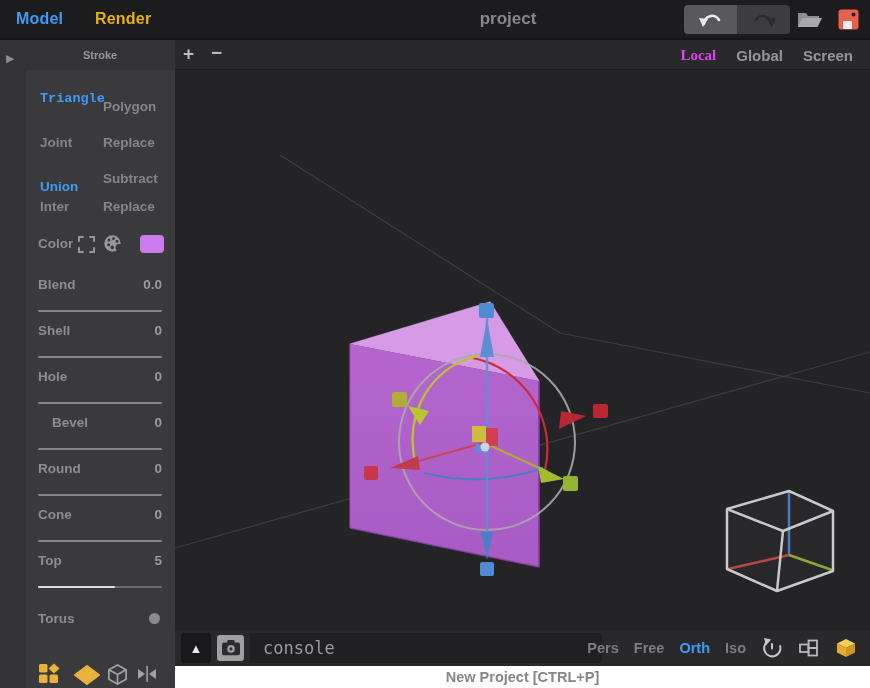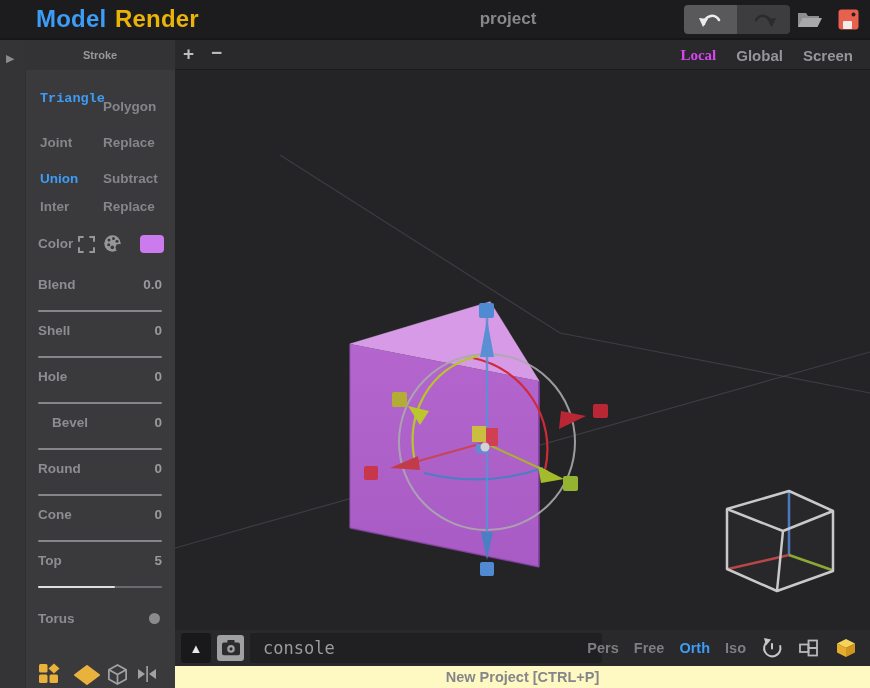--- a/index.html
+++ b/index.html
@@ -5,21 +5,21 @@
   html,body{margin:0;padding:0;}
   body{
     width:870px;height:688px;position:relative;overflow:hidden;
     background:#242427;
     font-family:"Liberation Sans","DejaVu Sans",sans-serif;
     -webkit-font-smoothing:antialiased;
   }
   .abs{position:absolute;}
   
   .header{left:0;top:0;width:870px;height:40px;background:#1c1c1e;border-bottom:2px solid #161618;box-sizing:border-box;}
-  .htab{font-size:24px;font-weight:bold;line-height:38px;letter-spacing:.2px;cursor:default;margin-left:20px;}
+  .htab{font-size:16px;font-weight:bold;line-height:38px;letter-spacing:.2px;cursor:default;}
   .htab.active{color:#3d9cf6;}
   .htab.idle{color:#eab308;}
   .htitle{color:#88888b;font-size:17px;font-weight:600;line-height:38px;text-align:center;}
   .hbtn{height:29px;width:53px;display:flex;align-items:center;justify-content:center;box-sizing:border-box;}
   .undo{background:#59595b;border-radius:4px 0 0 4px;}
   .redo{background:#3d3d3f;border-radius:0 4px 4px 0;}
   
   .sidehead{left:25px;top:40px;width:150px;height:30px;background:#333336;}
   .sidehead .t{color:#98989b;font-size:11px;font-weight:bold;line-height:30px;text-align:center;}
   .strip{left:0;top:40px;width:25px;height:648px;background:#343437;}
@@ -39,21 +39,21 @@
   .track.dim{background:#6a6a6e;}
   .fill{height:2px;background:#dededf;border-radius:1px;}
   
   .consolebar{left:175px;top:630px;width:695px;height:36px;background:#29292c;}
   .tribtn{left:6px;top:3px;width:30px;height:30px;background:#19191b;border-radius:3px;color:#e8e8ea;font-size:13px;display:flex;align-items:center;justify-content:center;}
   .cambtn{left:42px;top:5px;width:27px;height:26px;background:#9fa0a2;border-radius:3px;display:flex;align-items:center;justify-content:center;}
   .consinput{left:75px;top:3px;width:352px;height:30px;background:#202023;border:none;border-radius:2px;color:#9c9c9e;font-family:"DejaVu Sans Mono","Liberation Mono",monospace;font-size:17px;padding:0 0 0 13px;box-sizing:border-box;outline:none;}
   .projwrap{position:absolute;right:0;top:0;height:36px;display:flex;align-items:center;gap:15px;padding-right:13px;}
   .proj{font-size:14.5px;font-weight:bold;color:#7e7e82;}
   .proj.active{color:#3d9cf6;}
-  .statusbar{left:175px;top:666px;width:695px;height:22px;background:#fef9c3;display:flex;align-items:center;justify-content:center;}
+  .statusbar{left:175px;top:666px;width:695px;height:22px;background:#ffffff;display:flex;align-items:center;justify-content:center;}
   .statusbar .t{color:#85858a;font-size:14.5px;font-weight:bold;}
   .icon{display:inline-flex;align-items:center;justify-content:center;}
 </style>
 </head>
 <body>
 
 <div class="abs header">
   <div class="abs htab active" style="left:16px;">Model</div>
   <div class="abs htab idle" style="left:95px;">Render</div>
   <div class="abs htitle" style="left:408px;width:200px;">project</div>
@@ -108,21 +108,21 @@
     <span class="sp">Screen</span>
   </div>
 </div>
 
 <div class="abs panel"></div>
 
 <div class="abs sbtn active" style="left:40px;top:91px;font-family:Liberation Mono, monospace;">Triangle</div>
 <div class="abs sbtn" style="left:103px;top:99px;">Polygon</div>
 <div class="abs sbtn" style="left:40px;top:135px;">Joint</div>
 <div class="abs sbtn" style="left:103px;top:135px;">Replace</div>
-<div class="abs sbtn active" style="left:40px;top:171px;">Union</div>
+<div class="abs sbtn active" style="left:40px;top:179px;">Union</div>
 <div class="abs sbtn" style="left:103px;top:171px;">Subtract</div>
 <div class="abs sbtn" style="left:40px;top:199px;">Inter</div>
 <div class="abs sbtn" style="left:103px;top:199px;">Replace</div>
 
 <div class="abs slabel" style="left:38px;top:236px;">Color</div>
 <div class="abs icon" style="left:78px;top:236px;">
   <span class="icon">
     <svg width="17" height="17" viewBox="0 0 18 18">
       <path d="M1,6 V1 H6 M12,1 H17 V6 M17,12 V17 H12 M6,17 H1 V12" stroke="#97979a" stroke-width="2.2" fill="none"></path>
     </svg>

